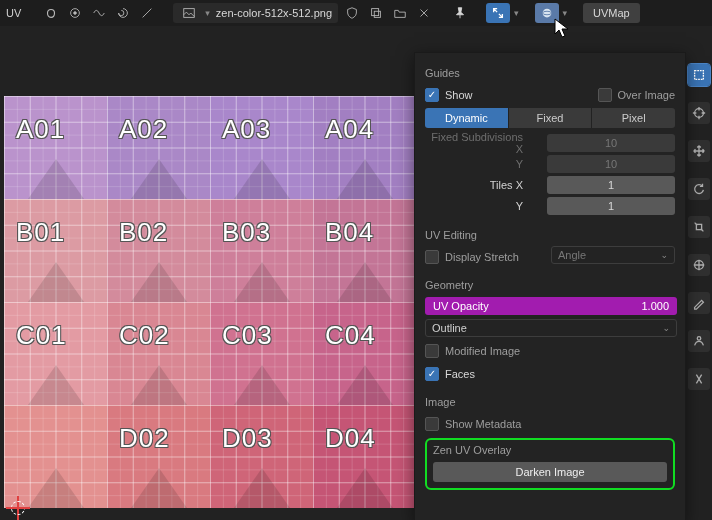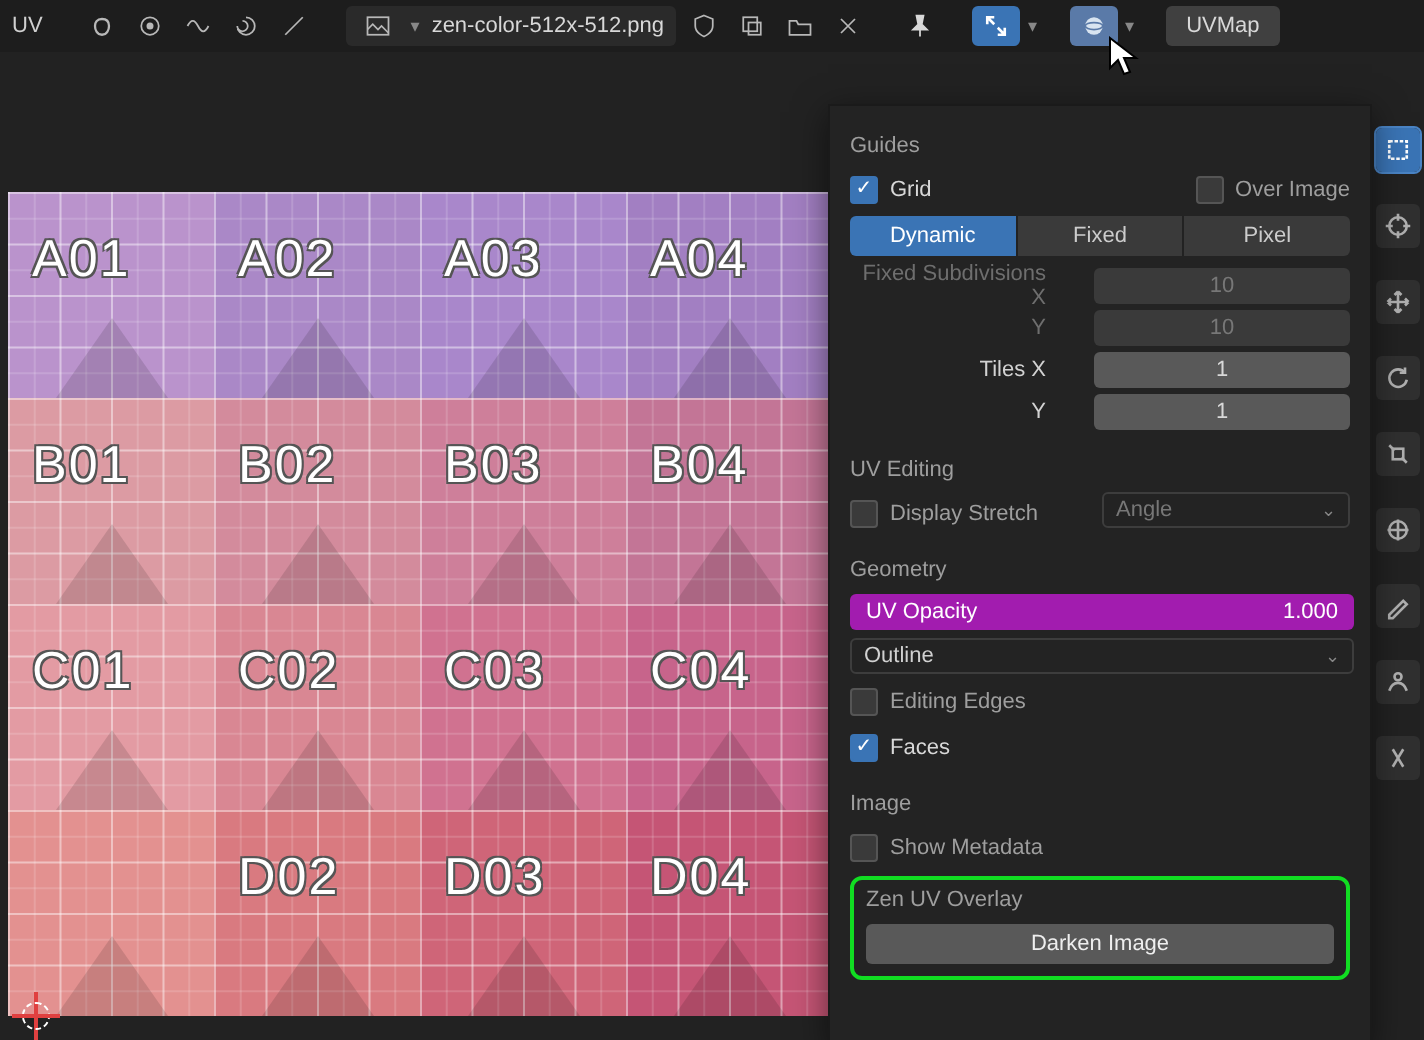--- a/index.html
+++ b/index.html
@@ -329,21 +329,21 @@
         <svg viewBox="0 0 16 16">
           <path d="M5 3l6 10M11 3l-6 10"></path>
         </svg>
       </div>
   </div>
 
   <div class="panel">
     <div class="sect-title">Guides</div>
     <div class="row">
       <div class="chk on"></div>
-      <div class="rlabel bright">Grid</div>
+      <div class="rlabel bright">Show</div>
       <div class="chk"></div>
       <div class="rlabel" style="flex:0 0 auto;">Over Image</div>
     </div>
     <div class="tabs">
       <div class="tab sel">Dynamic</div>
       <div class="tab">Fixed</div>
       <div class="tab">Pixel</div>
     </div>
     <div class="numrow">
         <div class="numlabel">Fixed Subdivisions X</div>
@@ -376,21 +376,21 @@
     <div class="slider">
       <span>UV Opacity</span>
       <span>1.000</span>
     </div>
     <div class="select">
         <span>Outline</span>
         <span class="chev">⌄</span>
       </div>
     <div class="row">
         <div class="chk"></div>
-        <div class="rlabel">Editing Edges</div>
+        <div class="rlabel">Modified Image</div>
       </div>
     <div class="row">
         <div class="chk on"></div>
         <div class="rlabel bright">Faces</div>
       </div>
 
     <div class="sect-title" style="margin-top:12px">Image</div>
     <div class="row">
         <div class="chk"></div>
         <div class="rlabel">Show Metadata</div>

